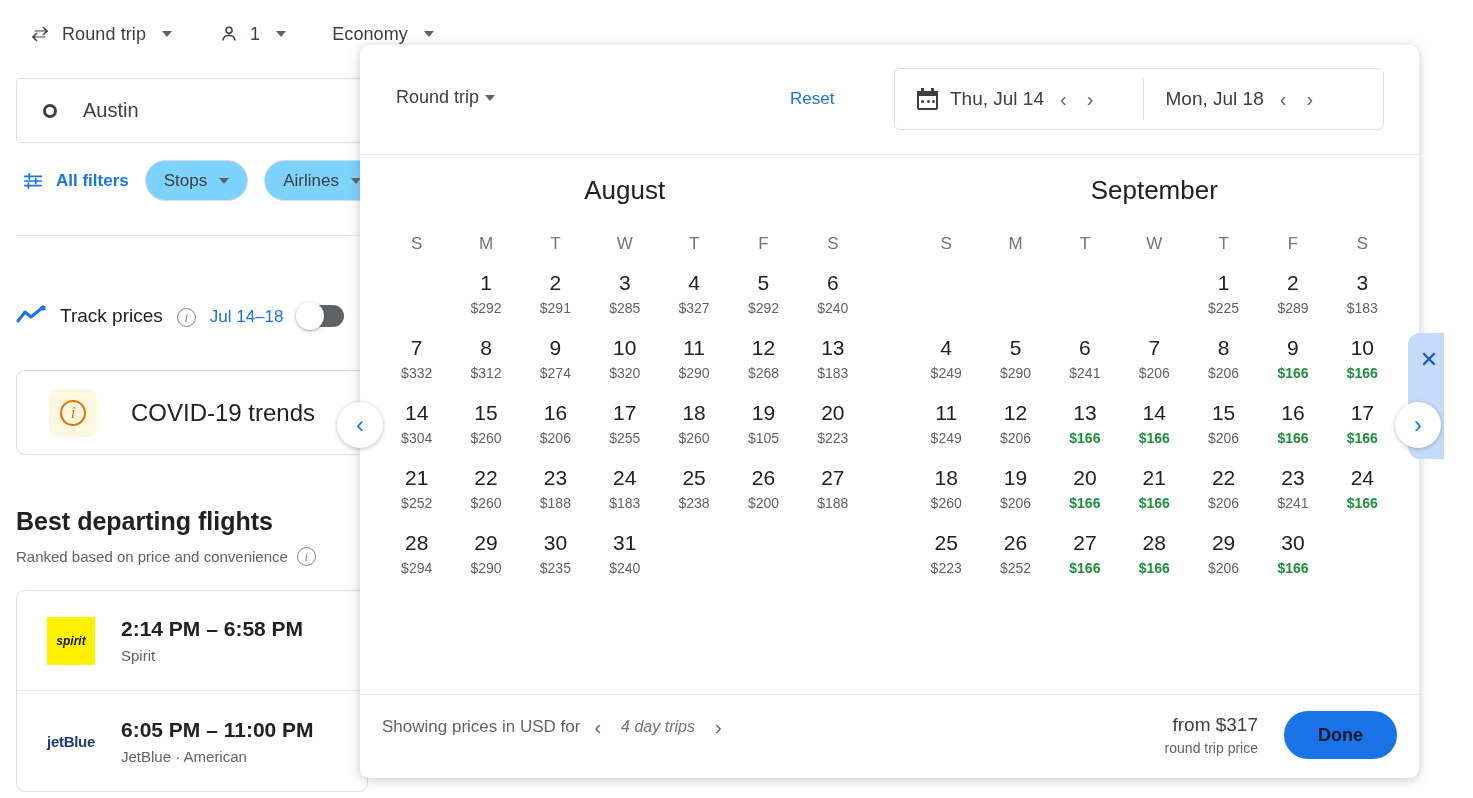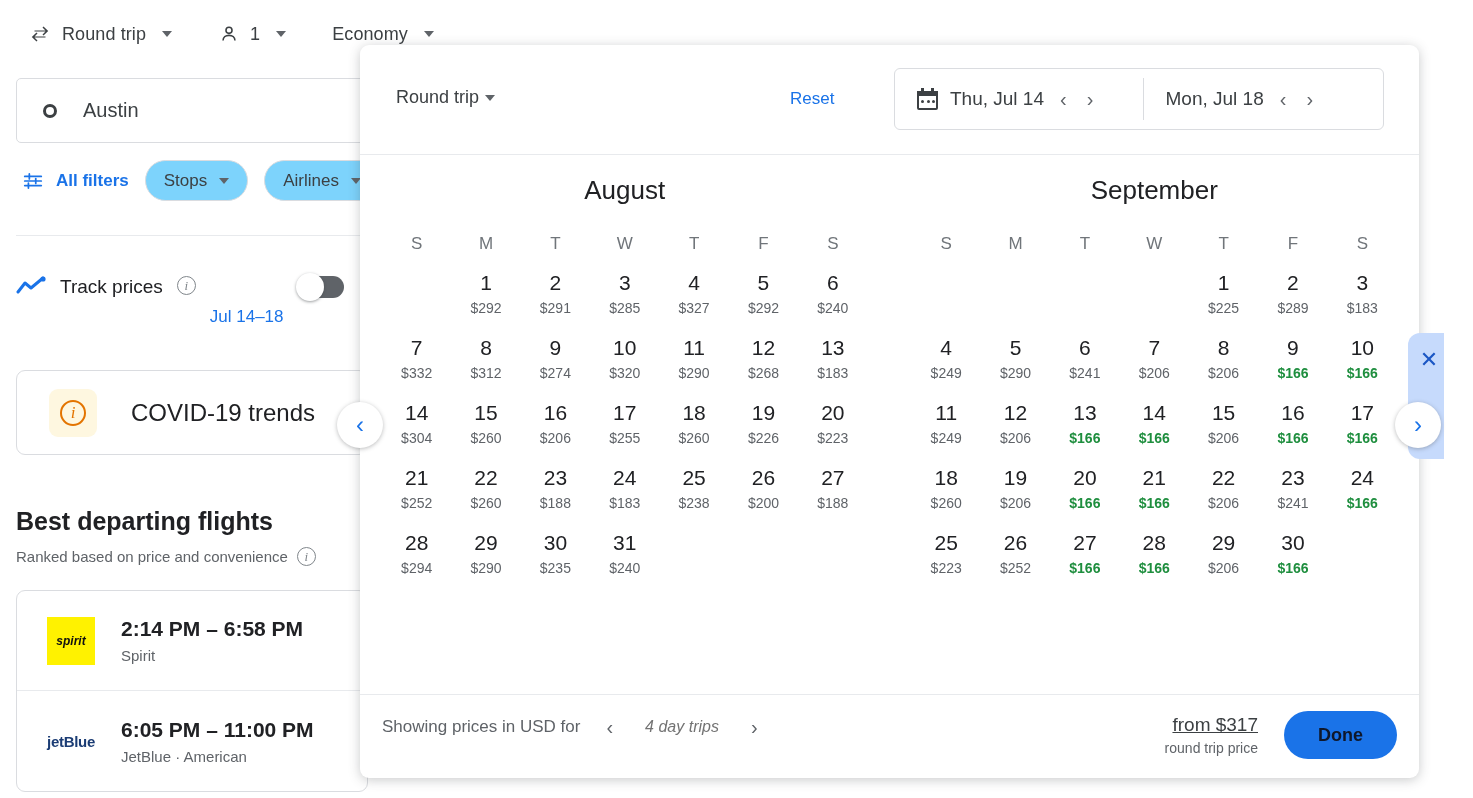--- a/index.html
+++ b/index.html
@@ -29,21 +29,21 @@
   .circ-icon { width: 14px; height: 14px; border: 3px solid #3c4043; border-radius: 50%; }
   .origin-text { font-size: 20px; color: #3c4043; }
 
   .filters-row { position: absolute; top: 160px; left: 22px; display: flex; align-items: center; gap: 16px; }
   .allfilters { display: flex; align-items: center; gap: 12px; color: #1a73e8; font-size: 17px; font-weight: 600; }
   .chip { height: 41px; border: 1px solid #dadce0; border-radius: 22px; display: flex; align-items: center;
           padding: 0 18px; gap: 6px; font-size: 17px; color: #3c4043; background: #7dd3fc; }
 
   .hr-thin { position: absolute; left: 16px; width: 352px; height: 1px; background: #e8eaed; }
 
-  .track-row { position: absolute; top: 276px; left: 16px; display: flex; align-items: flex-start; gap: 14px; }
+  .track-row { position: absolute; top: 276px; left: 16px; display: flex; align-items: flex-end; gap: 14px; }
   .track-label { font-size: 19px; color: #202124; }
   .track-dates { font-size: 17px; color: #1a73e8; font-weight: 500; margin-top: 31px; }
   .info-o { width: 19px; height: 19px; border: 1.6px solid #80868b; border-radius: 50%;
             display: flex; align-items: center; justify-content: center; font-size: 13px;
             color: #80868b; font-style: italic; font-family: "Liberation Serif", serif; }
   .toggle { width: 46px; height: 22px; border-radius: 12px; background: #5f6368; position: relative; }
   .toggle .knob { position: absolute; left: -2px; top: -3px; width: 28px; height: 28px;
                   border-radius: 50%; background: #fff; box-shadow: 0 1px 3px rgba(60,64,67,.5); }
 
   .covid-card { position: absolute; top: 370px; left: 16px; width: 352px; height: 85px;
@@ -115,26 +115,26 @@
   .dow span { text-align: center; font-size: 17px; color: #70757a; }
   .grid { display: grid; grid-template-columns: repeat(7, 1fr); padding: 0 22px; margin-top: 16px;
           row-gap: 11px; }
   .cell { height: 54px; display: flex; flex-direction: column; align-items: center; justify-content: flex-start; }
   .cell .d { font-size: 21px; color: #202124; line-height: 26px; }
   .cell .p { font-size: 14px; color: #5f6368; margin-top: 4px; }
   .cell .p.cheap { color: #1e8e3e; font-weight: 600; }
   .cell.empty { visibility: hidden; }
 
   .modal-foot { position: relative; height: 83px; border-top: 1px solid #e8eaed; }
-  .foot-left { position: absolute; left: 22px; top: 22px; display: flex; align-items: center; gap: 22px; }
+  .foot-left { position: absolute; left: 22px; top: 22px; display: flex; align-items: center; gap: 10px; }
   .foot-label { font-size: 17px; color: #5f6368; }
   .foot-trips { font-size: 16px; color: #737373; padding: 0 6px; font-style: italic; }
   .foot-right { position: absolute; right: 22px; top: 16px; display: flex; align-items: center; gap: 26px; }
   .from-price { text-align: right; }
-  .from-price .l1 { font-size: 19px; color: #3c4043; text-decoration: underline; }
+  .from-price .l1 { font-size: 19px; color: #3c4043; }
   .from-price .l2 { font-size: 14px; color: #5f6368; margin-top: 4px; }
   .done-btn { background: #1a73e8; color: #0f172a; font-size: 18px; font-weight: bold;
               border: none; border-radius: 24px; width: 113px; height: 48px; cursor: pointer;
               font-family: "Liberation Sans", sans-serif; }
 </style>
 </head>
 <body>
 
 <div id="page">
 
@@ -364,21 +364,21 @@
             <div class="cell">
               <div class="d">17</div>
               <div class="p">$255</div>
             </div>
             <div class="cell">
               <div class="d">18</div>
               <div class="p">$260</div>
             </div>
             <div class="cell">
               <div class="d">19</div>
-              <div class="p">$226</div>
+              <div class="p">$105</div>
             </div>
             <div class="cell">
               <div class="d">20</div>
               <div class="p">$223</div>
             </div>
             <div class="cell">
               <div class="d">21</div>
               <div class="p">$252</div>
             </div>
             <div class="cell">

